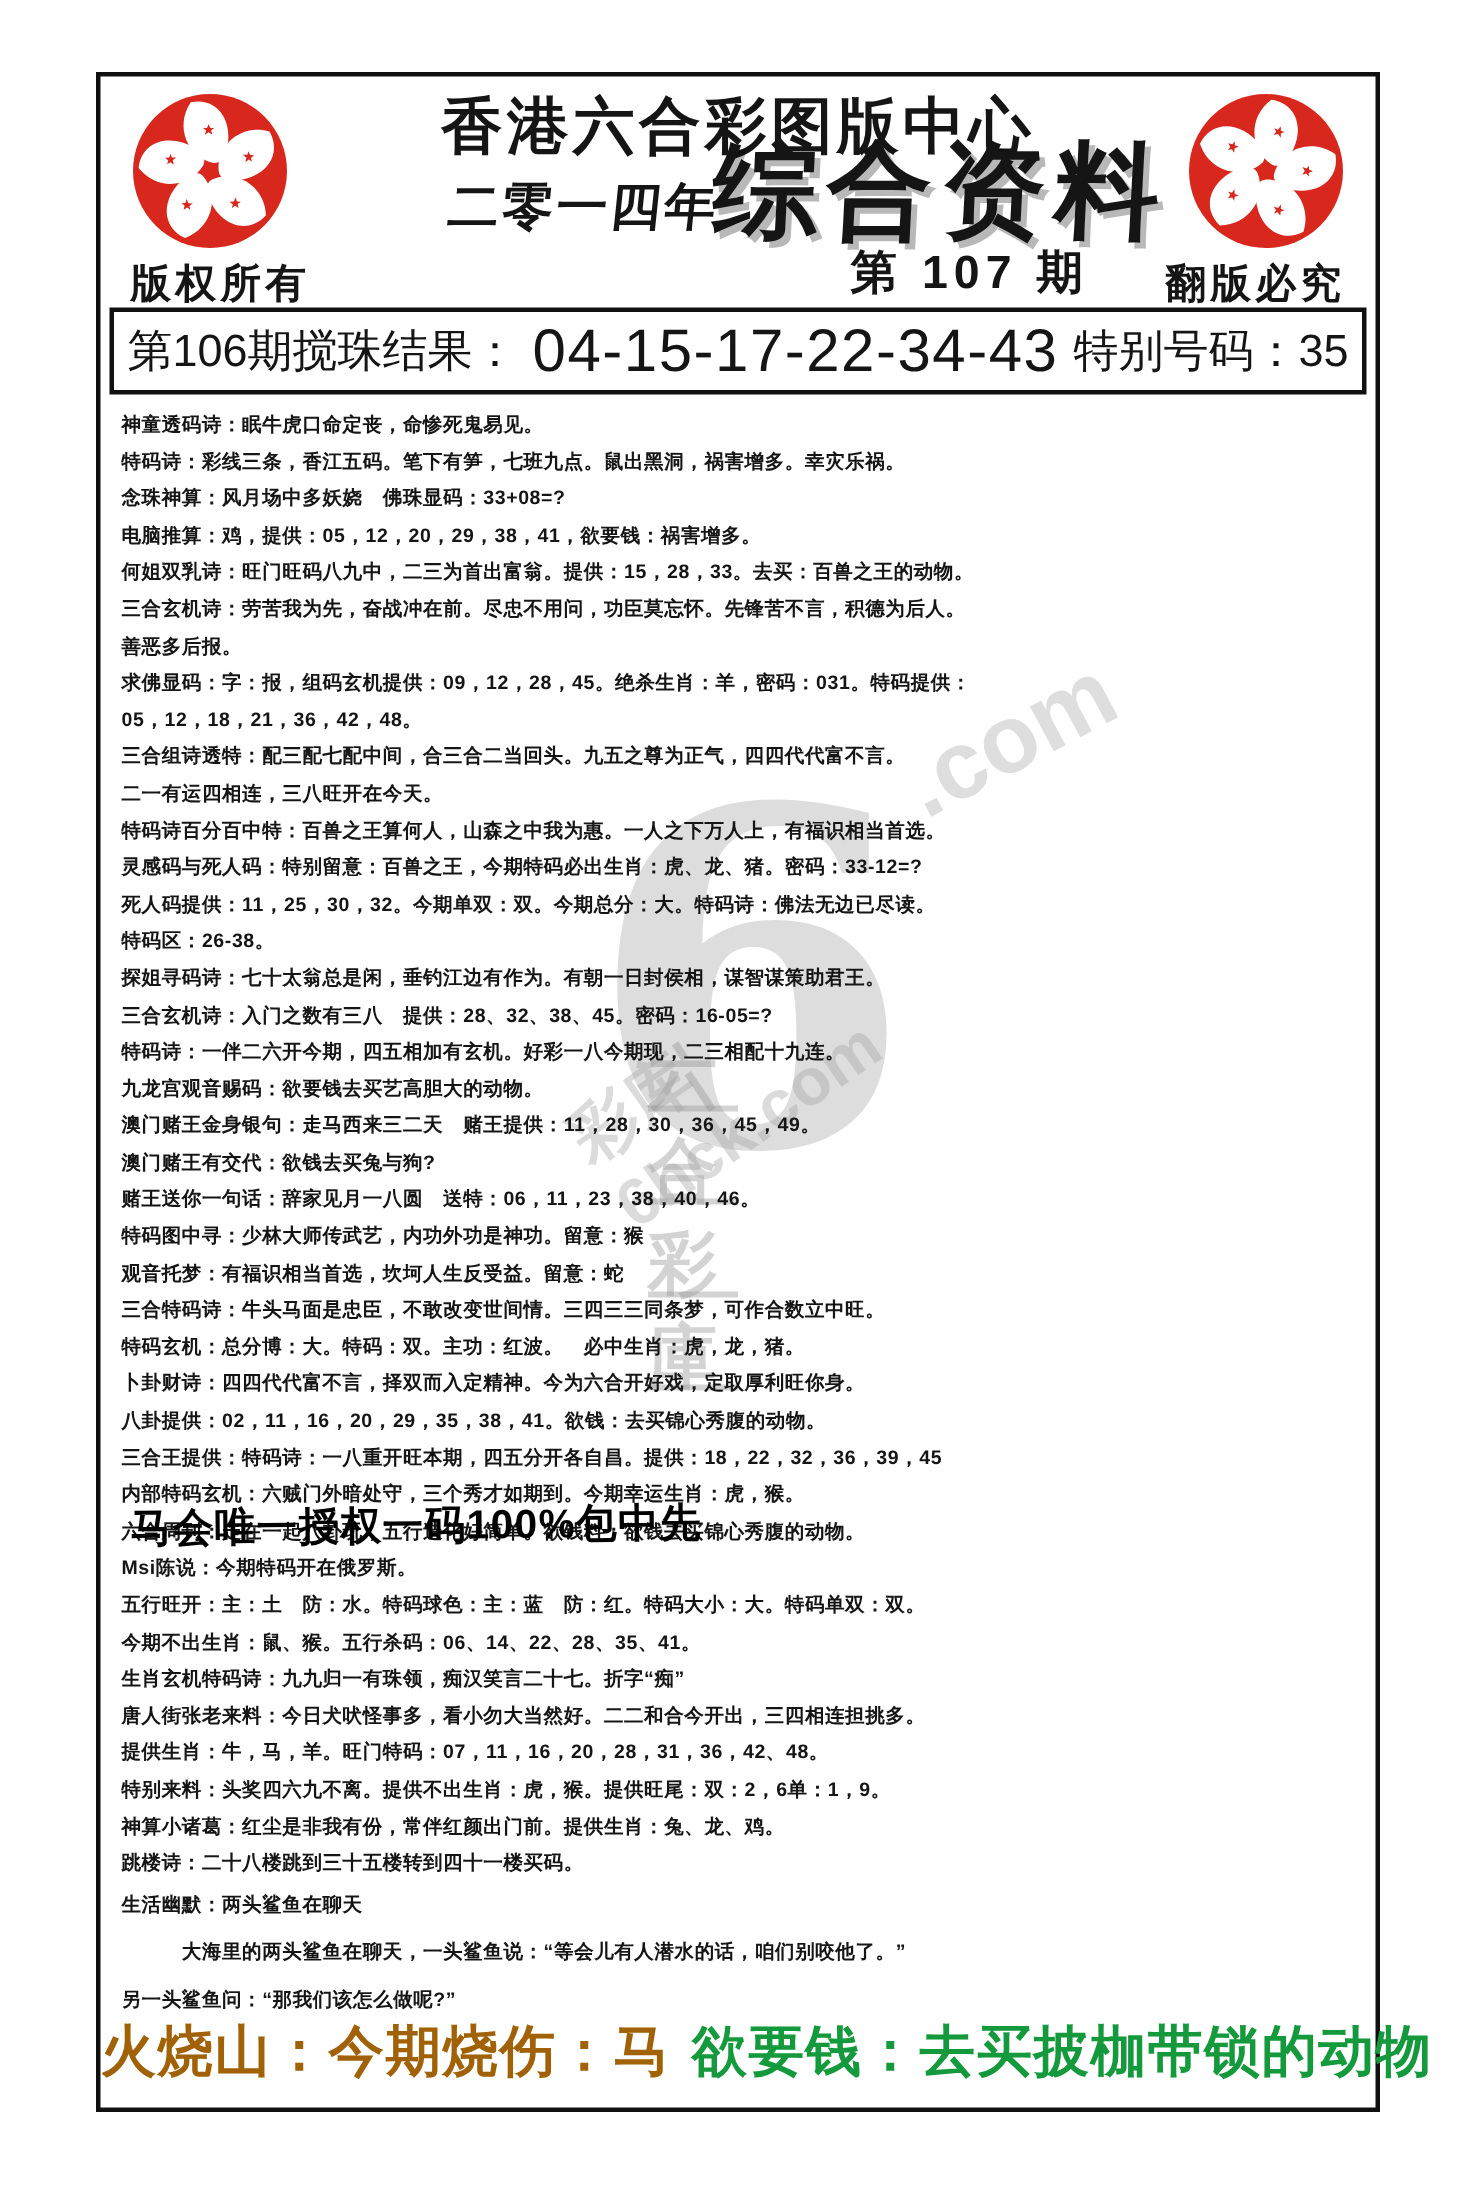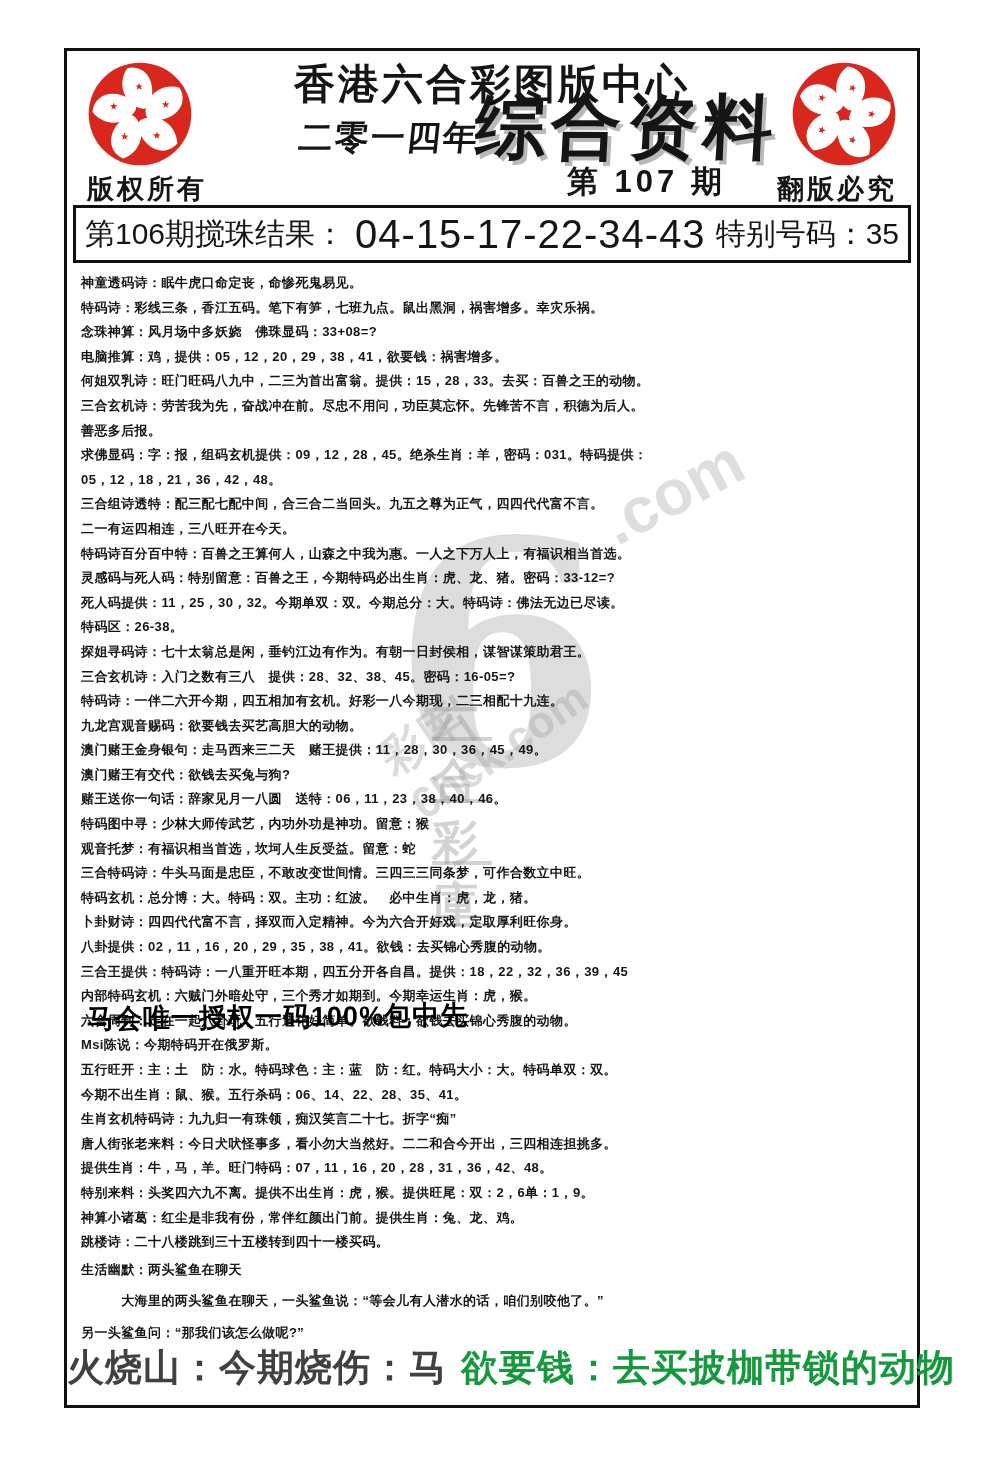--- a/index.html
+++ b/index.html
@@ -44,21 +44,21 @@
   .body-line{font-size:13px;line-height:24.6px;font-weight:600;letter-spacing:0.4px;
         white-space:nowrap;}
   .line-idx-41,.line-idx-42,.line-idx-43{margin-top:7px;}
   .line-idx-40{margin-top:3px;}
   
   .overlay-note{position:absolute;left:20px;top:736px;font-size:27px;font-weight:900;
         letter-spacing:1px;transform:rotate(-0.6deg);color:#000;z-index:4;white-space:nowrap;}
   
   .footer{flex:none;text-align:center;font-size:37px;font-weight:800;letter-spacing:1px;
         margin:2px 0 12px;white-space:nowrap;}
-  .footer-red{color:#404040;margin-right:14px;}
+  .footer-red{color:#a16207;margin-right:14px;}
   .footer-green{color:#149a3c;}
 </style>
 </head>
 <body>
 
 <div class="page">
 
   <div class="watermark">
     <div class="wm-six">6</div>
     <div class="wm-dotcom">.com</div>

